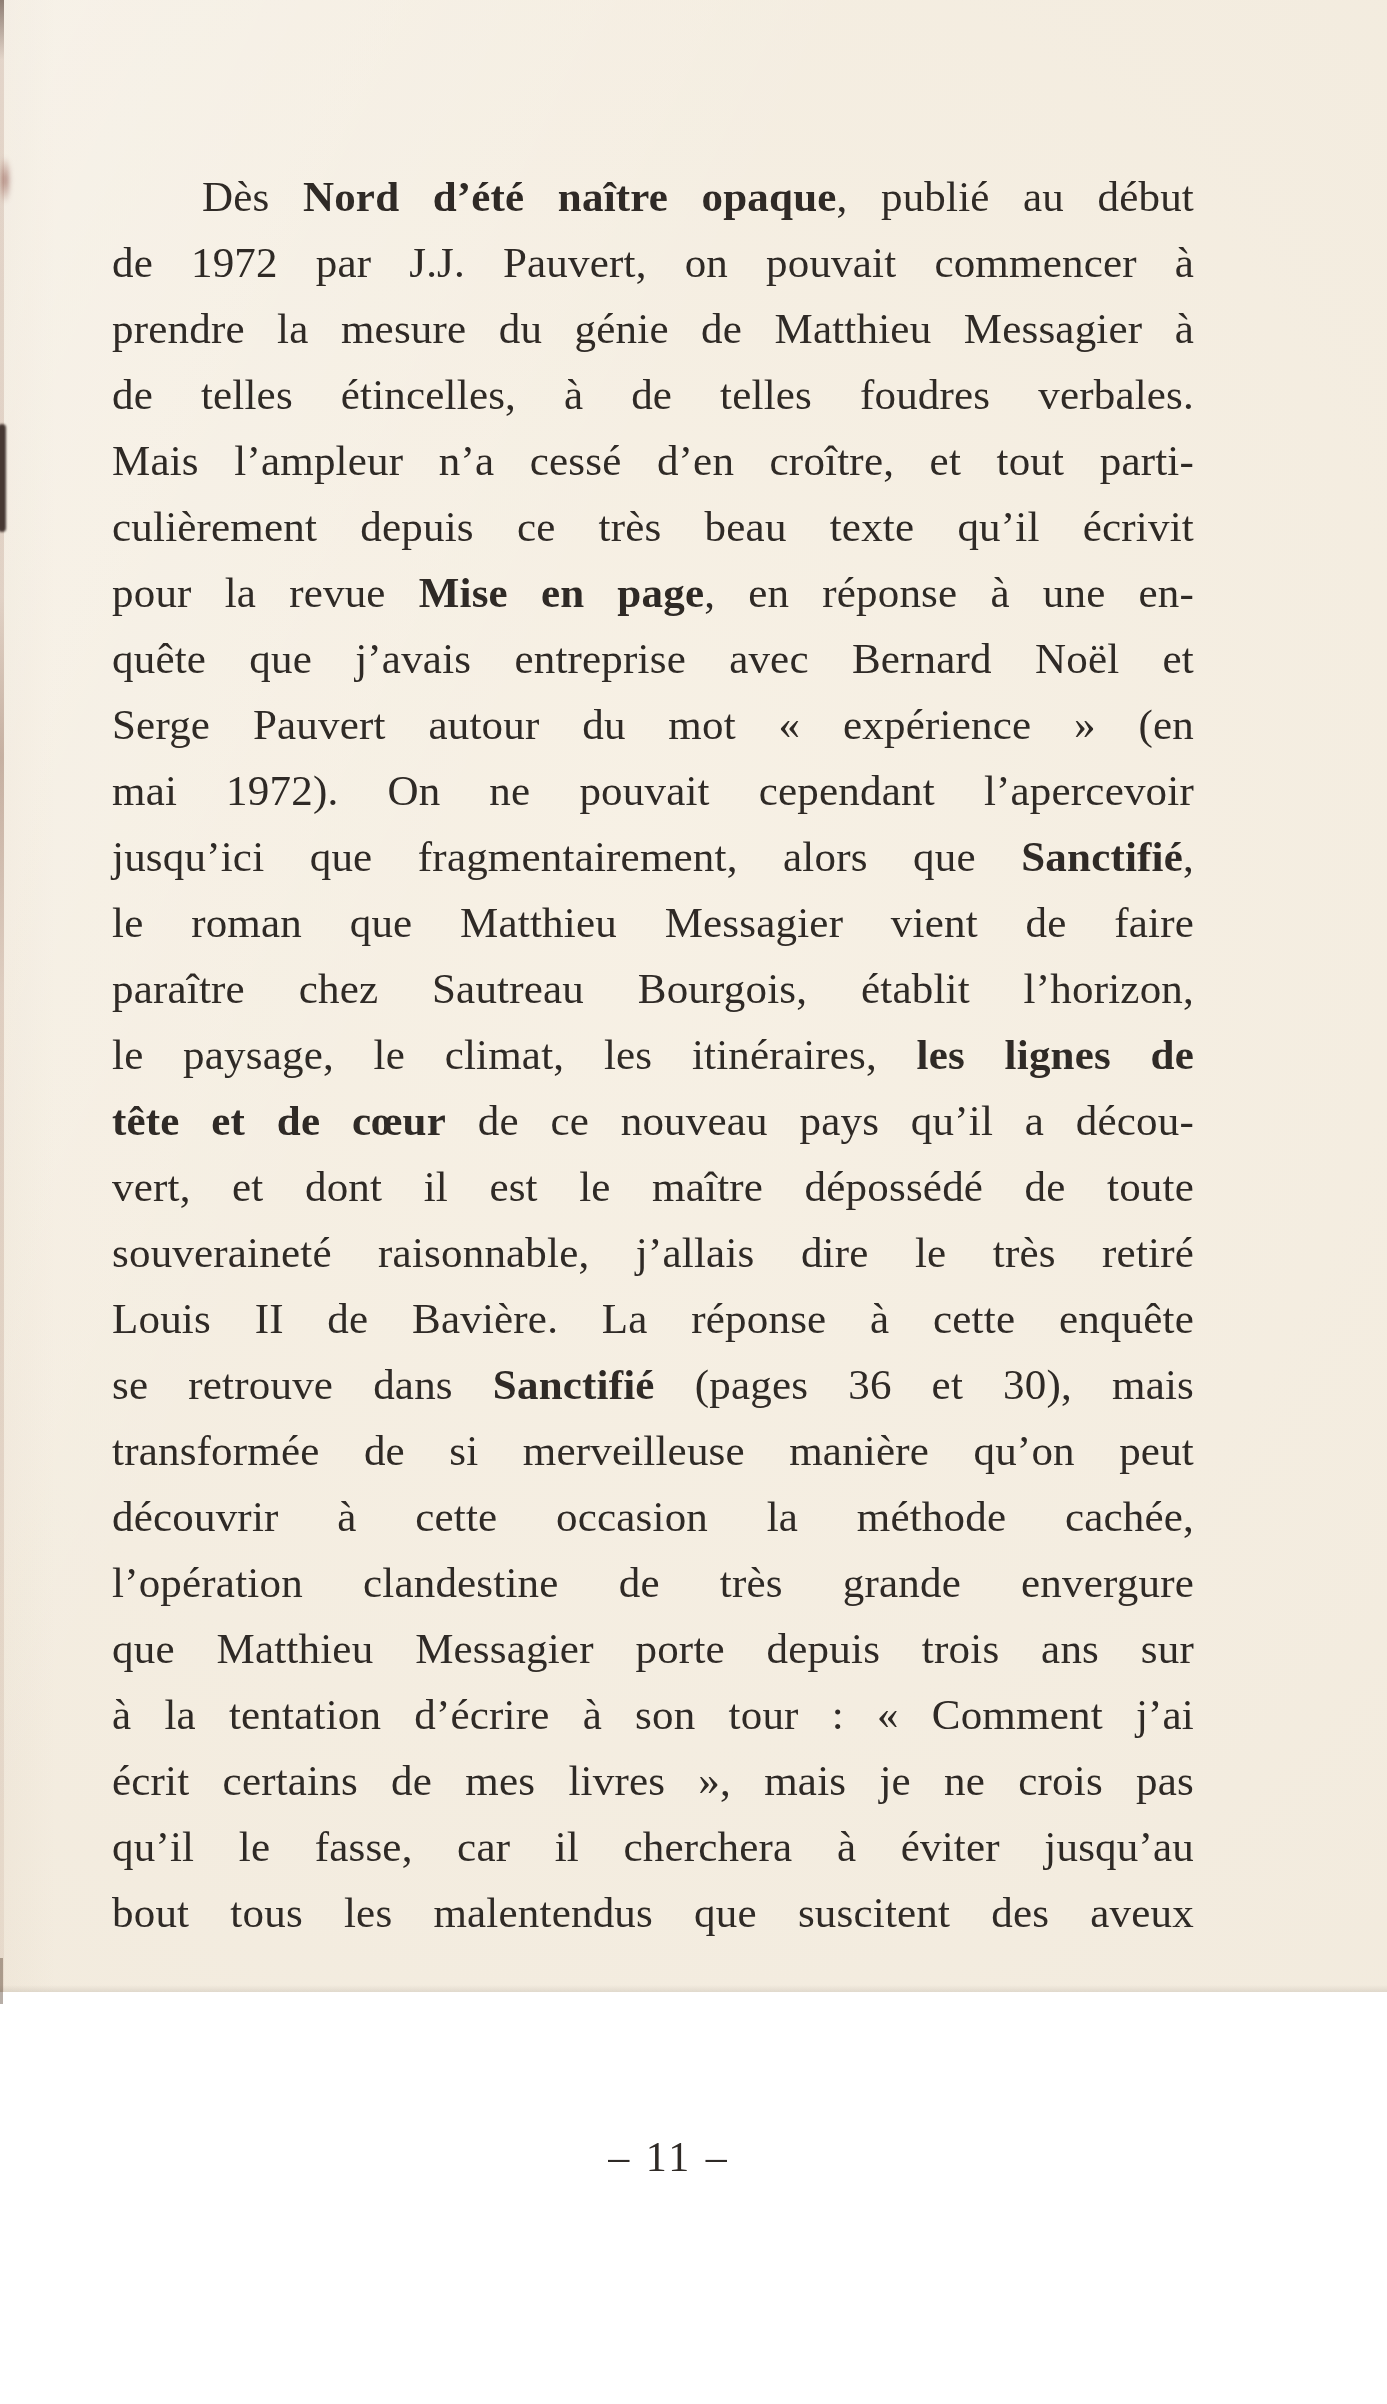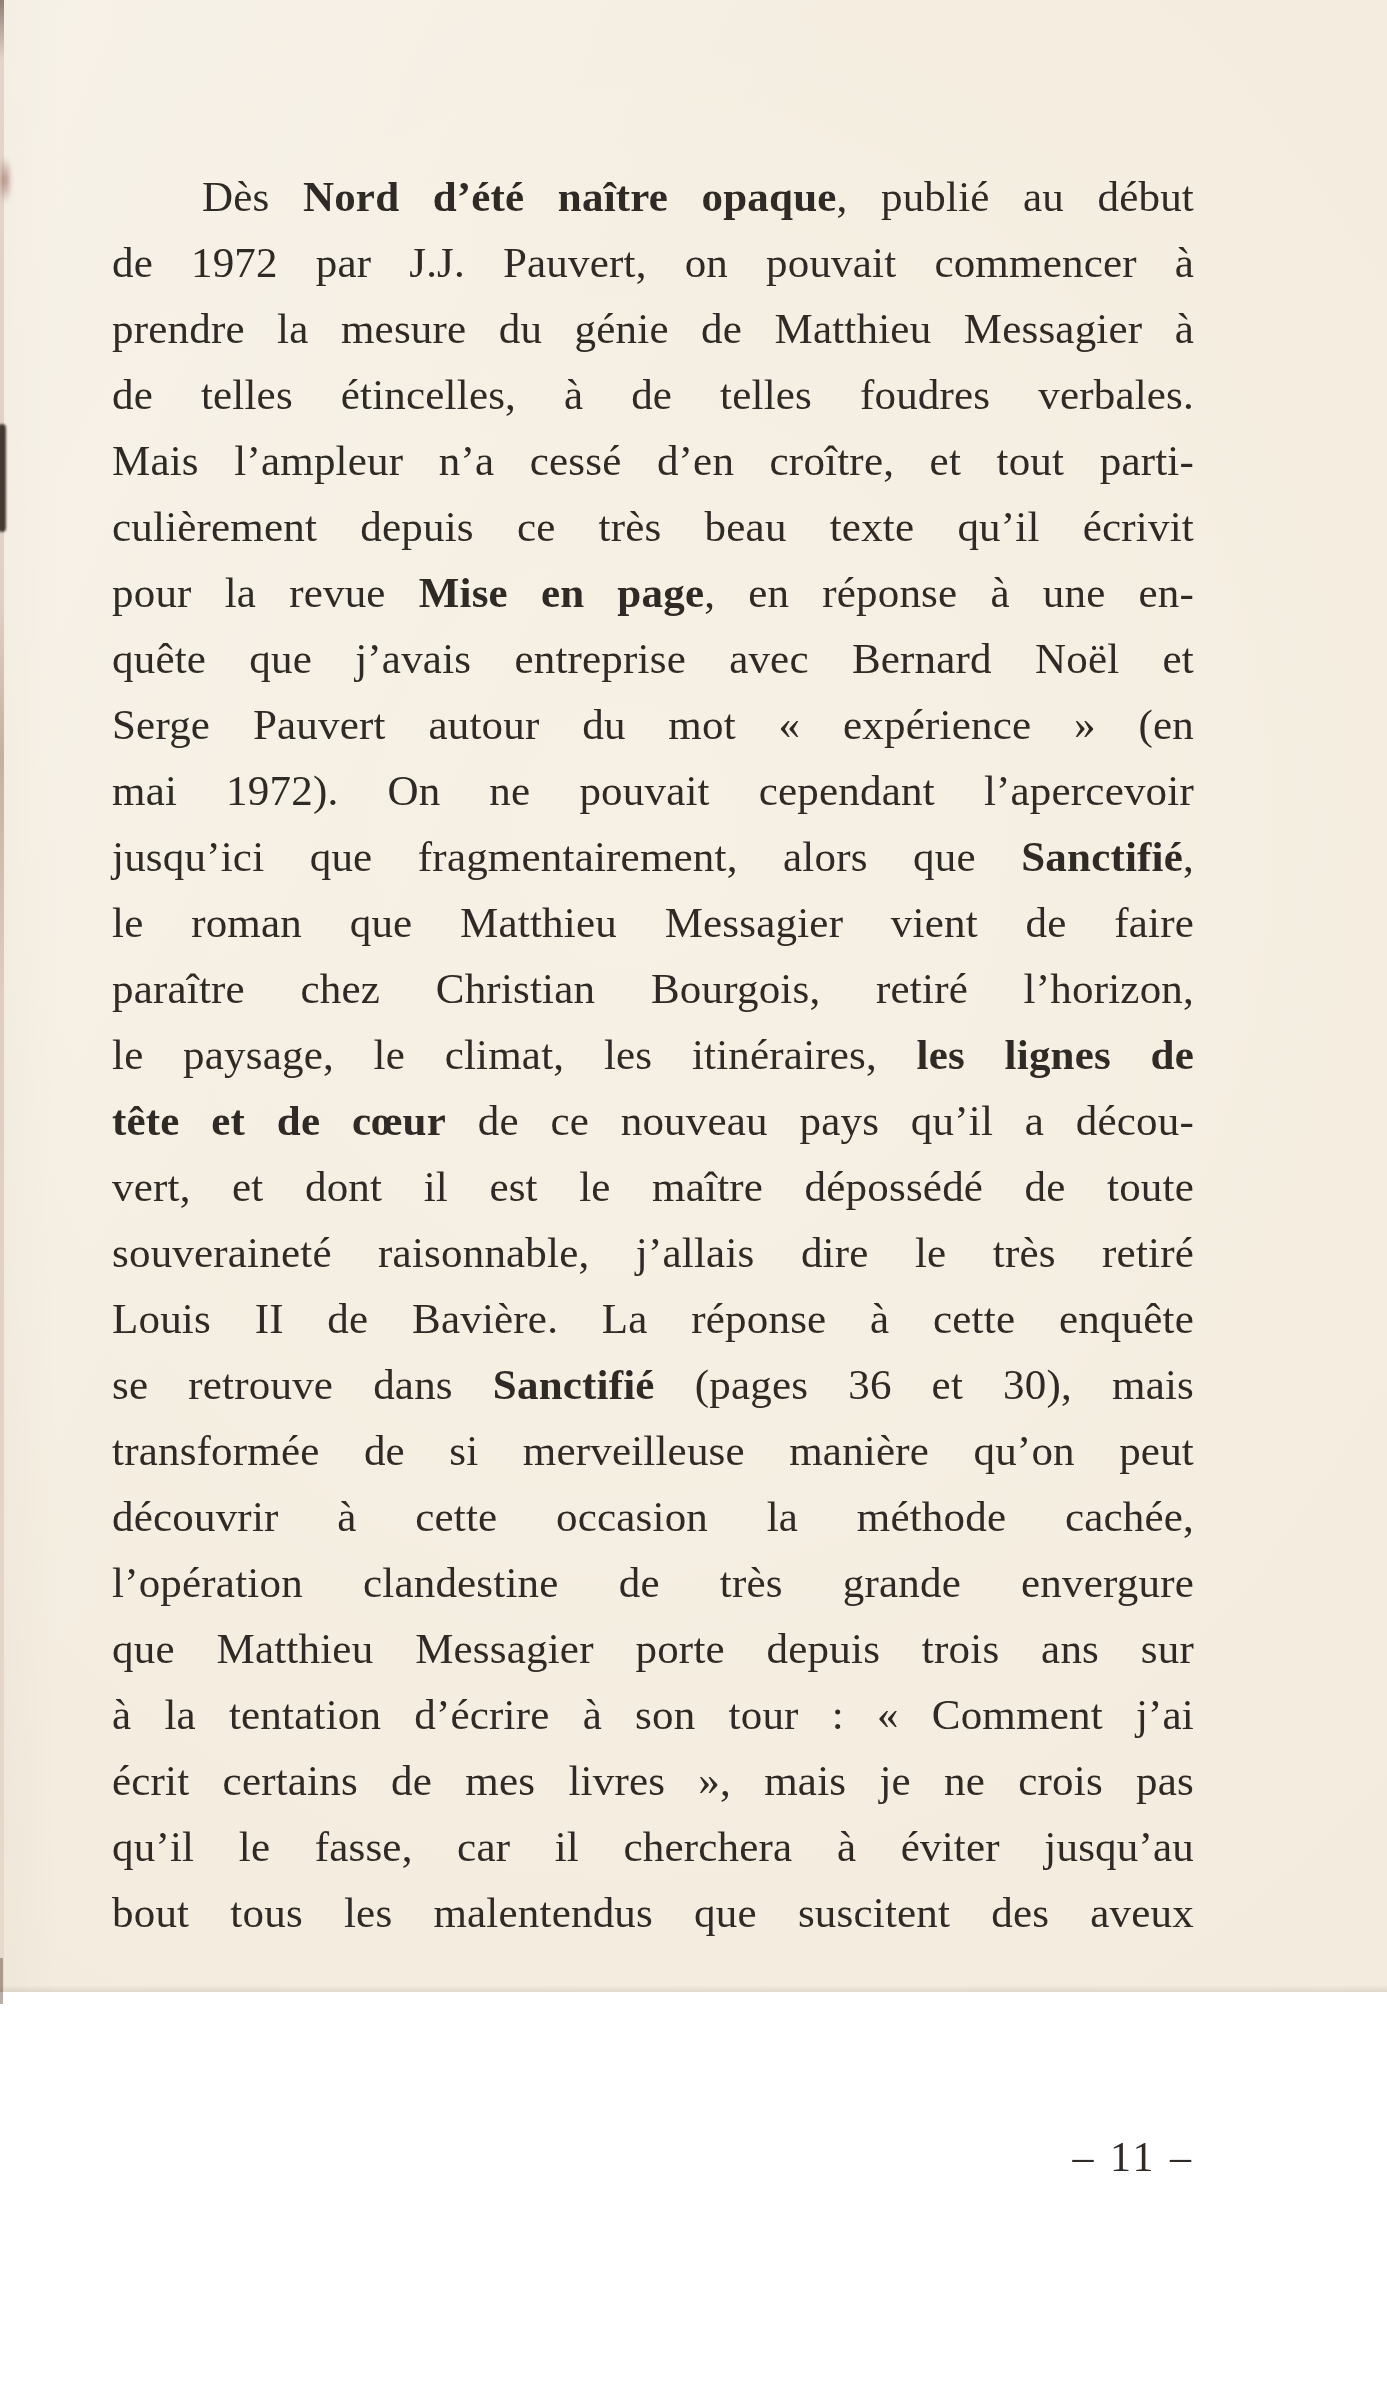--- a/index.html
+++ b/index.html
@@ -84,24 +84,24 @@
   }
   .line span.b {
     font-weight: 700;
   }
   .line span.r {
     font-weight: 400;
   }
 
   .page-number {
     position: absolute;
-    left: 112px;
+    left: 128px;
     top: 2124px;
     width: 1082px;
-    text-align: right;
+    text-align: center;
     font-size: 42px;
     line-height: 66px;
     letter-spacing: 3px;
     color: var(--ink);
   }
 </style>
 </head>
 <body>
 
 <div class="page">
@@ -116,21 +116,21 @@
       <div class="line"><span class="r">prendre la mesure du génie de Matthieu Messagier à</span></div>
       <div class="line"><span class="r">de telles étincelles, à de telles foudres verbales.</span></div>
       <div class="line"><span class="r">Mais l’ampleur n’a cessé d’en croître, et tout parti-</span></div>
       <div class="line"><span class="r">culièrement depuis ce très beau texte qu’il écrivit</span></div>
       <div class="line"><span class="r">pour la revue </span><span class="b">Mise en page</span><span class="r">, en réponse à une en-</span></div>
       <div class="line"><span class="r">quête que j’avais entreprise avec Bernard Noël et</span></div>
       <div class="line"><span class="r">Serge Pauvert autour du mot « expérience » (en</span></div>
       <div class="line"><span class="r">mai 1972). On ne pouvait cependant l’apercevoir</span></div>
       <div class="line"><span class="r">jusqu’ici que fragmentairement, alors que </span><span class="b">Sanctifié</span><span class="r">,</span></div>
       <div class="line"><span class="r">le roman que Matthieu Messagier vient de faire</span></div>
-      <div class="line"><span class="r">paraître chez Christian Bourgois, retiré l’horizon,</span></div>
+      <div class="line"><span class="r">paraître chez Sautreau Bourgois, établit l’horizon,</span></div>
       <div class="line"><span class="r">le paysage, le climat, les itinéraires, </span><span class="b">les lignes de</span></div>
       <div class="line"><span class="b">tête et de cœur</span><span class="r"> de ce nouveau pays qu’il a décou-</span></div>
       <div class="line"><span class="r">vert, et dont il est le maître dépossédé de toute</span></div>
       <div class="line"><span class="r">souveraineté raisonnable, j’allais dire le très retiré</span></div>
       <div class="line"><span class="r">Louis II de Bavière. La réponse à cette enquête</span></div>
       <div class="line"><span class="r">se retrouve dans </span><span class="b">Sanctifié</span><span class="r"> (pages 36 et 30), mais</span></div>
       <div class="line"><span class="r">transformée de si merveilleuse manière qu’on peut</span></div>
       <div class="line"><span class="r">découvrir à cette occasion la méthode cachée,</span></div>
       <div class="line"><span class="r">l’opération clandestine de très grande envergure</span></div>
       <div class="line"><span class="r">que Matthieu Messagier porte depuis trois ans sur</span></div>

